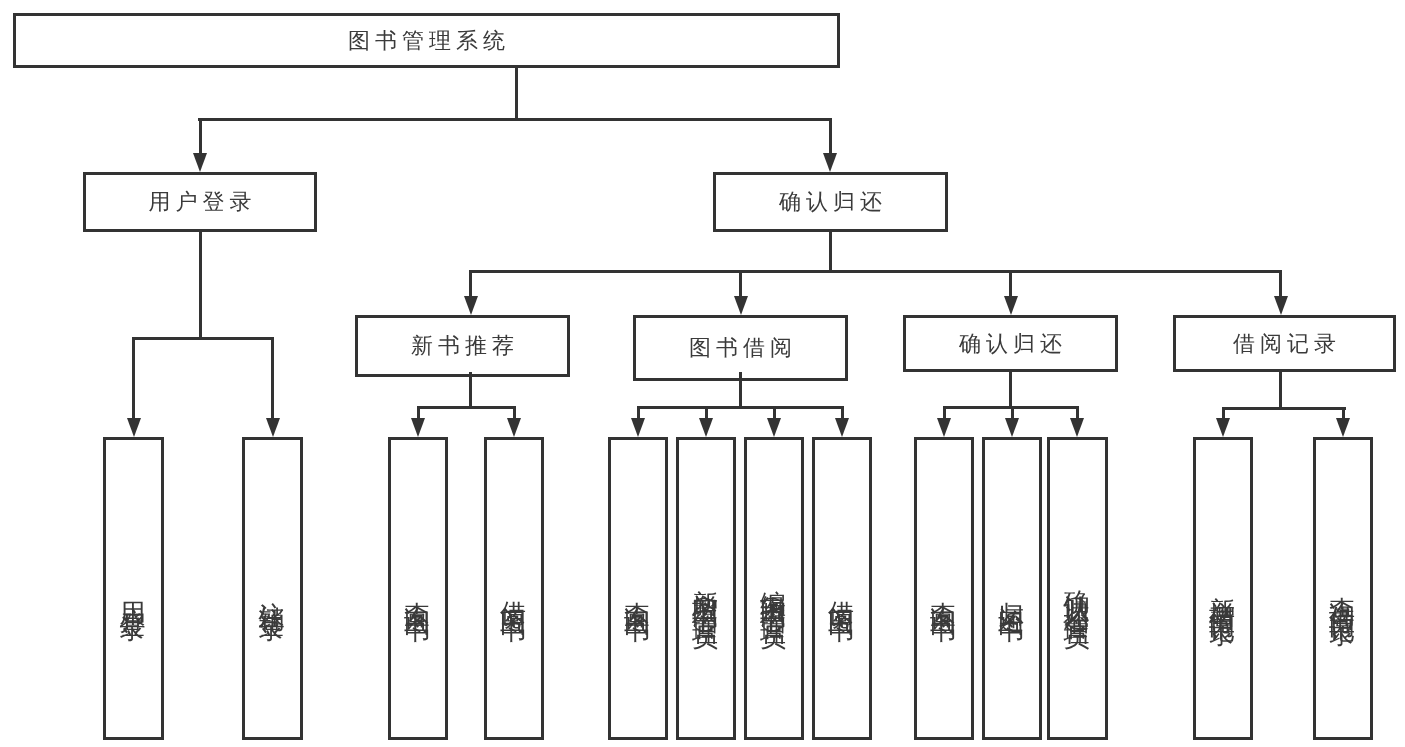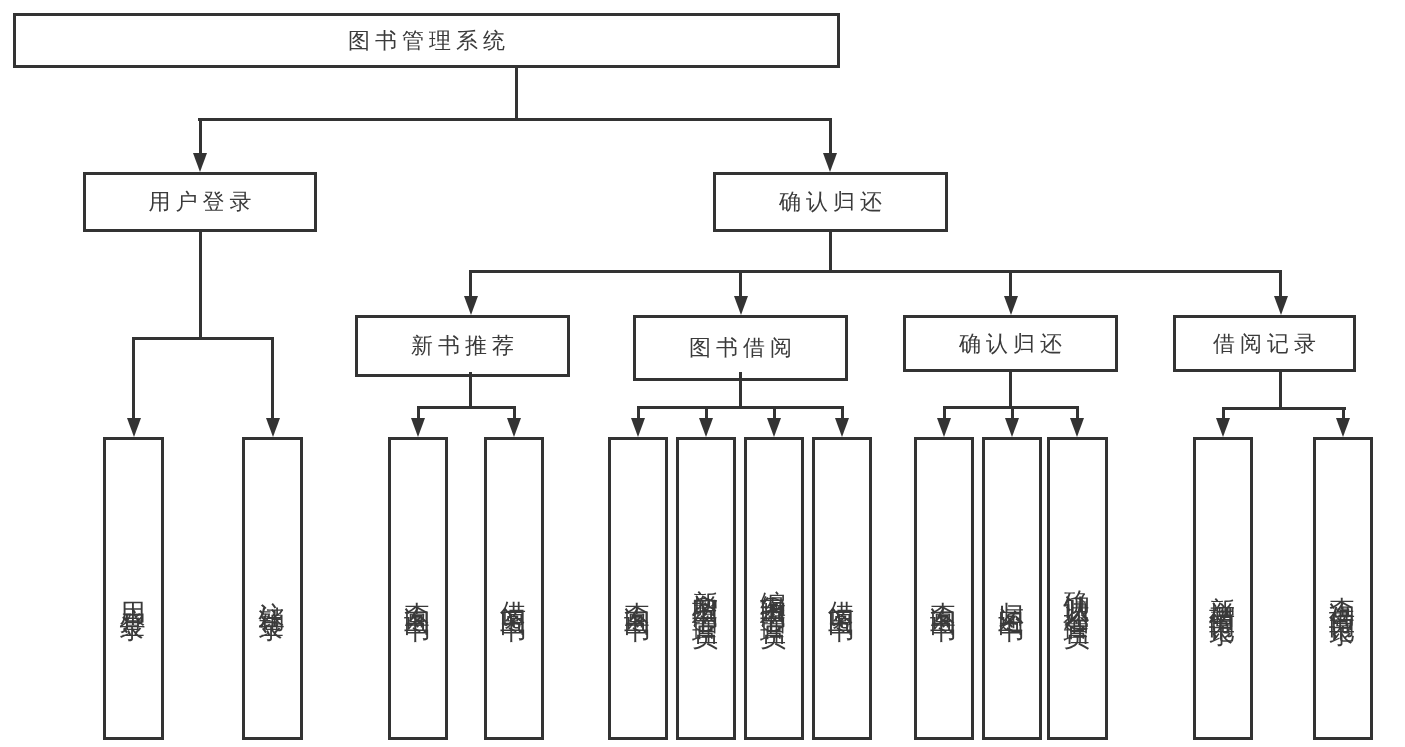--- a/index.html
+++ b/index.html
@@ -84,21 +84,21 @@
   <div class="vl" style="left:739px;top:270px;height:28px"></div>
   <div class="ah" style="left:734px;top:296px"></div>
   <div class="vl" style="left:1009px;top:270px;height:28px"></div>
   <div class="ah" style="left:1004px;top:296px"></div>
   <div class="vl" style="left:1279px;top:270px;height:28px"></div>
   <div class="ah" style="left:1274px;top:296px"></div>
 
   <div class="box hbox" style="left:355px;top:315px;width:215px;height:62px">新书推荐</div>
   <div class="box hbox" style="left:633px;top:315px;width:215px;height:66px">图书借阅</div>
   <div class="box hbox" style="left:903px;top:315px;width:215px;height:57px">确认归还</div>
-  <div class="box hbox" style="left:1173px;top:315px;width:183px;height:57px">借阅记录</div>
+  <div class="box hbox" style="left:1173px;top:315px;width:223px;height:57px">借阅记录</div>
 
   <div class="vl" style="left:469px;top:372px;height:34px"></div>
   <div class="hl" style="left:417px;top:406px;width:99px"></div>
   <div class="vl" style="left:417px;top:406px;height:14px"></div>
   <div class="ah" style="left:411px;top:418px"></div>
   <div class="vl" style="left:513px;top:406px;height:14px"></div>
   <div class="ah" style="left:507px;top:418px"></div>
 
   <div class="vl" style="left:739px;top:372px;height:34px"></div>
   <div class="hl" style="left:637px;top:406px;width:207px"></div>

